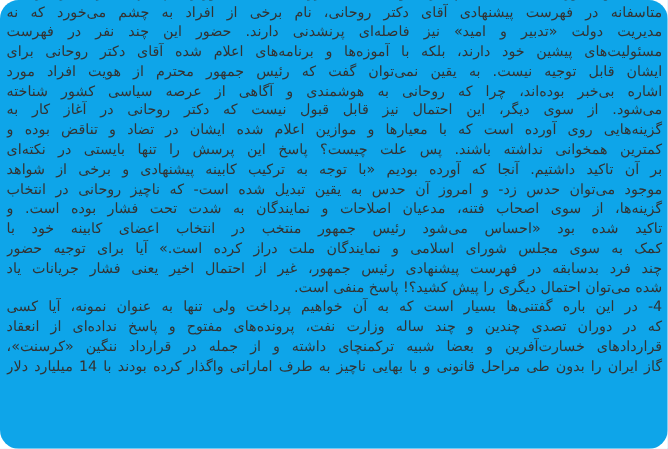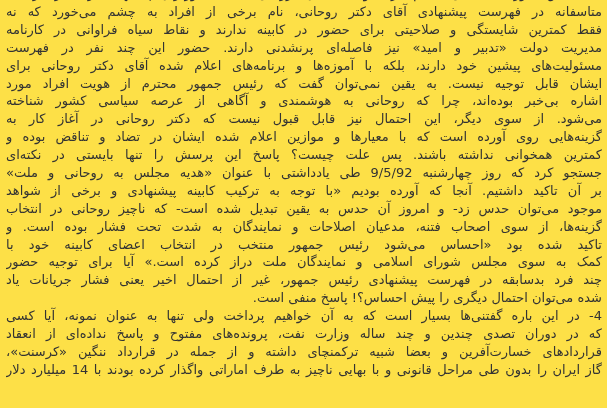--- a/index.html
+++ b/index.html
@@ -4,23 +4,24 @@
 <style>
   html, body {
     margin: 0;
     padding: 0;
     background: #ffffff;
   }
   .page {
     position: relative;
     width: 607px;
     height: 408px;
-    background: #fde047;
+    background: #0ea5e9;
     overflow: hidden;
     font-family: "DejaVu Sans", sans-serif;
+    border-radius: 17px;
   }
   .article {
     direction: rtl;
     unicode-bidi: embed;
     color: #333333;
     font-size: 13px;
     line-height: 17.9px;
     padding: 0 5px 0 6px;
     margin-top: -14.9px; 
     text-align: justify;
@@ -36,34 +37,32 @@
     text-align-last: right; 
   }
 </style>
 </head>
 <body>
 
 <div class="page">
   <div class="article">
     <div class="ln">به مجلس شورای اسلامی تقدیم کرده و نمایندگان بررسی صلاحیت وزیران پیشنهادی را آغاز کرده‌اند</div>
     <div class="ln">متاسفانه در فهرست پیشنهادی آقای دکتر روحانی، نام برخی از افراد به چشم می‌خورد که نه</div>
-    <div class="ln">فقط کمترین شایستگی و صلاحیتی برای حضور در کابینه ندارند و نقاط سیاه فراوانی در کارنامه</div>
     <div class="ln">مدیریت دولت «تدبیر و امید» نیز فاصله‌ای پرنشدنی دارند. حضور این چند نفر در فهرست</div>
     <div class="ln">مسئولیت‌های پیشین خود دارند، بلکه با آموزه‌ها و برنامه‌های اعلام شده آقای دکتر روحانی برای</div>
     <div class="ln">ایشان قابل توجیه نیست. به یقین نمی‌توان گفت که رئیس جمهور محترم از هویت افراد مورد</div>
     <div class="ln">اشاره بی‌خبر بوده‌اند، چرا که روحانی به هوشمندی و آگاهی از عرصه سیاسی کشور شناخته</div>
     <div class="ln">می‌شود. از سوی دیگر، این احتمال نیز قابل قبول نیست که دکتر روحانی در آغاز کار به</div>
     <div class="ln">گزینه‌هایی روی آورده است که با معیارها و موازین اعلام شده ایشان در تضاد و تناقض بوده و</div>
     <div class="ln">کمترین همخوانی نداشته باشند. پس علت چیست؟ پاسخ این پرسش را تنها بایستی در نکته‌ای</div>
-    <div class="ln">جستجو کرد که روز چهارشنبه 9/5/92 طی یادداشتی با عنوان «هدیه مجلس به روحانی و ملت»</div>
     <div class="ln">بر آن تاکید داشتیم. آنجا که آورده بودیم «با توجه به ترکیب کابینه پیشنهادی و برخی از شواهد</div>
     <div class="ln">موجود می‌توان حدس زد- و امروز آن حدس به یقین تبدیل شده است- که ناچیز روحانی در انتخاب</div>
     <div class="ln">گزینه‌ها، از سوی اصحاب فتنه، مدعیان اصلاحات و نمایندگان به شدت تحت فشار بوده است. و</div>
     <div class="ln">تاکید شده بود «احساس می‌شود رئیس جمهور منتخب در انتخاب اعضای کابینه خود با</div>
     <div class="ln">کمک به سوی مجلس شورای اسلامی و نمایندگان ملت دراز کرده است.» آیا برای توجیه حضور</div>
     <div class="ln">چند فرد بدسابقه در فهرست پیشنهادی رئیس جمهور، غیر از احتمال اخیر یعنی فشار جریانات یاد</div>
-    <div class="ln para-end">شده می‌توان احتمال دیگری را پیش احساس؟! پاسخ منفی است.</div>
+    <div class="ln para-end">شده می‌توان احتمال دیگری را پیش کشید؟! پاسخ منفی است.</div>
     <div class="ln">4- در این باره گفتنی‌ها بسیار است که به آن خواهیم پرداخت ولی تنها به عنوان نمونه، آیا کسی</div>
     <div class="ln">که در دوران تصدی چندین و چند ساله وزارت نفت، پرونده‌های مفتوح و پاسخ نداده‌ای از انعقاد</div>
     <div class="ln">قراردادهای خسارت‌آفرین و بعضا شبیه ترکمنچای داشته و از جمله در قرارداد ننگین «کرسنت»،</div>
     <div class="ln">گاز ایران را بدون طی مراحل قانونی و با بهایی ناچیز به طرف اماراتی واگذار کرده بودند با 14 میلیارد دلار</div>
   </div>
 </div>
 
 </body></html>

